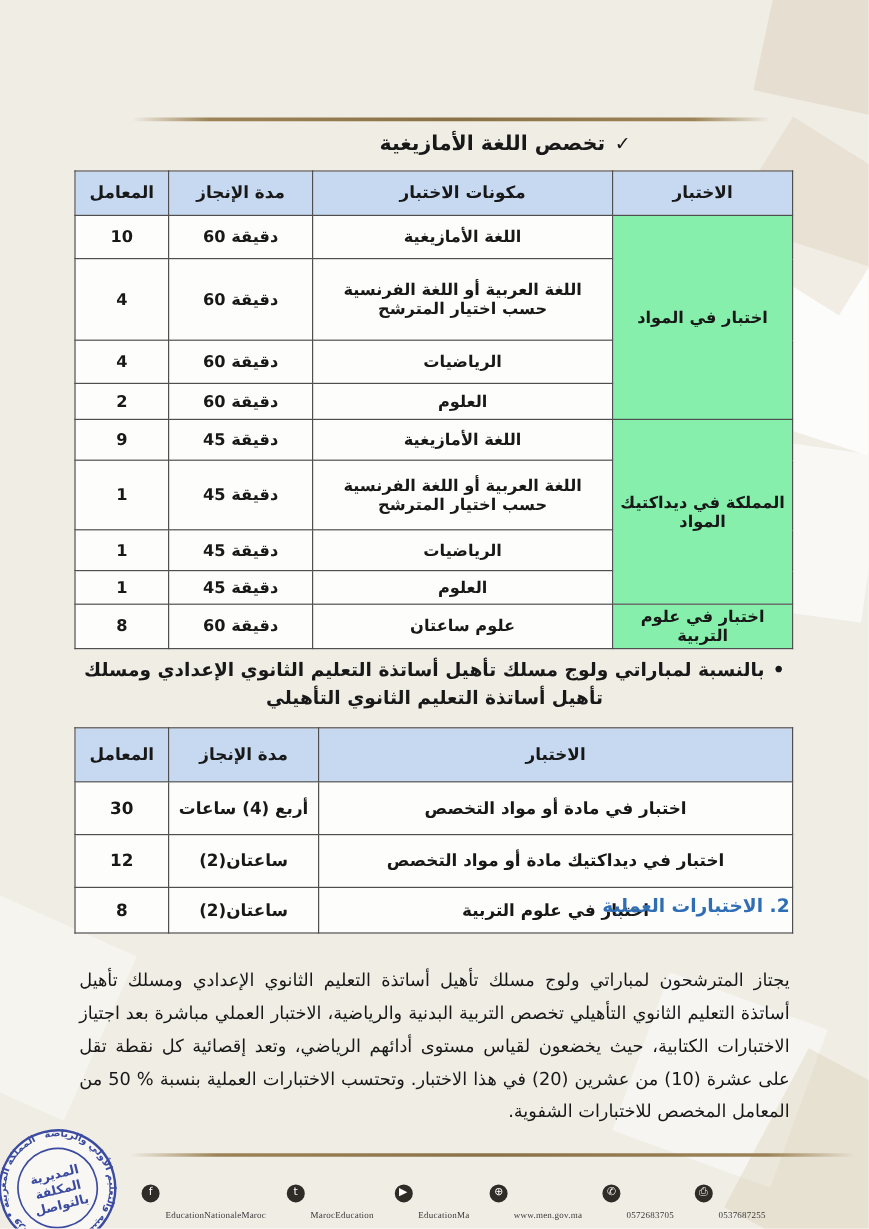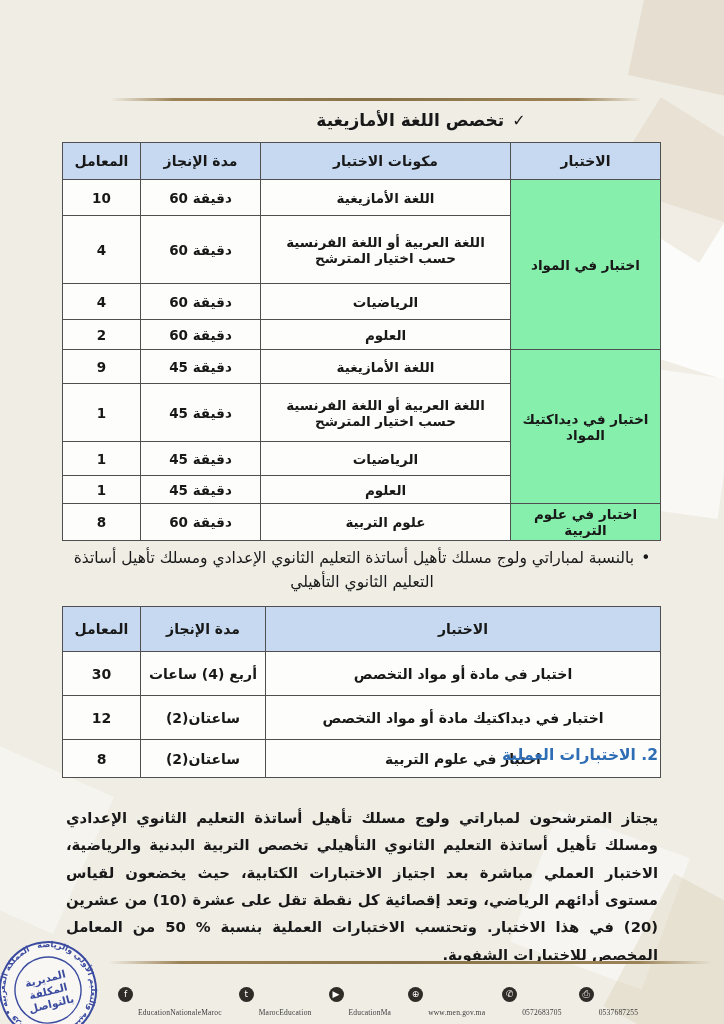--- a/index.html
+++ b/index.html
@@ -52,32 +52,32 @@
   td.group-cell{background:#86efac;}
   td.dur{direction:ltr;}
   tr.h36{height:36px;} tr.h68{height:68px;} tr.h30{height:30px;}
   tr.h34{height:34px;} tr.h58{height:58px;} tr.h28{height:28px;}
   tr.h44{height:44px;} tr.h38{height:38px;}
   .t2 td{font-size:14px;}
 
   .bullet-head{
     position:absolute;top:546px;left:62px;width:600px;
     direction:rtl;text-align:center;
-    font-size:15.5px;font-weight:400;line-height:1.55;
+    font-size:15.5px;font-weight:700;line-height:1.55;
   }
   .bullet-head .blt{margin-left:7px;}
 
   .sec2-head{
     position:absolute;top:746px;right:66px;
     direction:rtl;font-size:15.5px;font-weight:700;color:#2f6eb5;
   }
   .body-par{
     position:absolute;top:804px;left:66px;width:592px;
     direction:rtl;text-align:justify;
-    font-size:14.8px;font-weight:700;line-height:1.85;margin:0;
+    font-size:14.8px;font-weight:400;line-height:1.85;margin:0;
   }
 
   .social{
     position:absolute;left:118px;top:972px;width:600px;
     display:flex;align-items:center;gap:17px;direction:ltr;
   }
   .s-item{display:flex;align-items:center;gap:5px;}
   .s-ic{
     width:15px;height:15px;border-radius:50%;
     background:#2f2b27;color:#fff;
@@ -140,21 +140,21 @@
           <td>الرياضيات</td>
           <td class="dur">60 دقيقة</td>
           <td>4</td>
         </tr>
         <tr class="h30">
           <td>العلوم</td>
           <td class="dur">60 دقيقة</td>
           <td>2</td>
         </tr>
         <tr class="h34">
-          <td class="group-cell" rowspan="4">اختبار في ديداكتيك المواد</td>
+          <td class="group-cell" rowspan="4">المملكة في ديداكتيك المواد</td>
           <td>اللغة الأمازيغية</td>
           <td class="dur">45 دقيقة</td>
           <td>9</td>
         </tr>
         <tr class="h58">
           <td>اللغة العربية أو اللغة الفرنسية حسب اختيار المترشح</td>
           <td class="dur">45 دقيقة</td>
           <td>1</td>
         </tr>
         <tr class="h34">
@@ -162,21 +162,21 @@
           <td class="dur">45 دقيقة</td>
           <td>1</td>
         </tr>
         <tr class="h28">
           <td>العلوم</td>
           <td class="dur">45 دقيقة</td>
           <td>1</td>
         </tr>
         <tr class="h34">
           <td class="group-cell">اختبار في علوم التربية</td>
-          <td>علوم التربية</td>
+          <td>علوم ساعتان</td>
           <td class="dur">60 دقيقة</td>
           <td>8</td>
         </tr>
       </tbody>
     </table>
 
     <div class="bullet-head">
       <span class="blt">•</span><span>بالنسبة لمباراتي ولوج مسلك تأهيل أساتذة التعليم الثانوي الإعدادي ومسلك تأهيل أساتذة التعليم الثانوي التأهيلي</span>
     </div>
 

